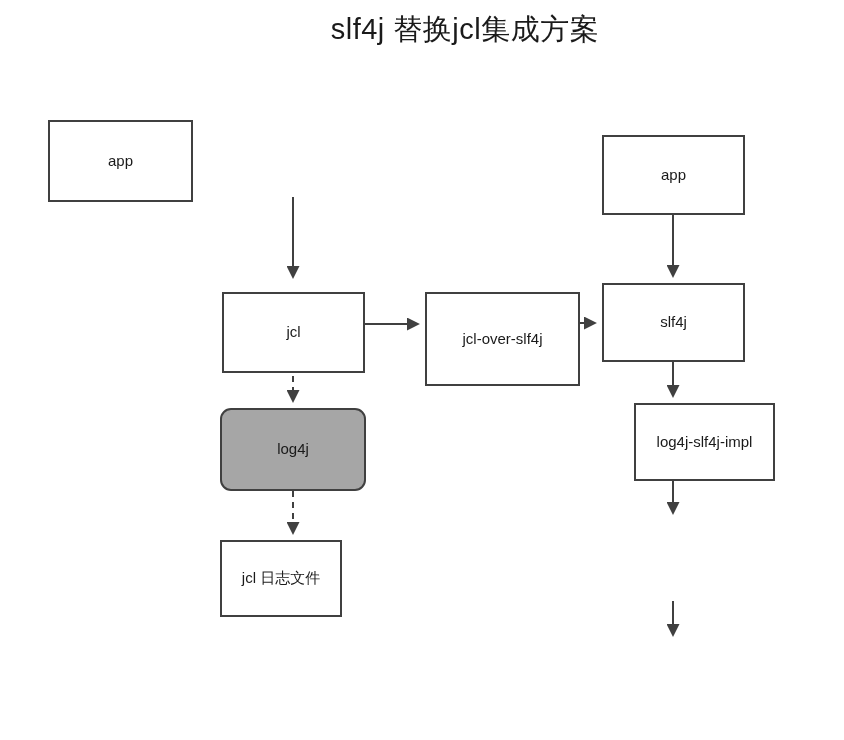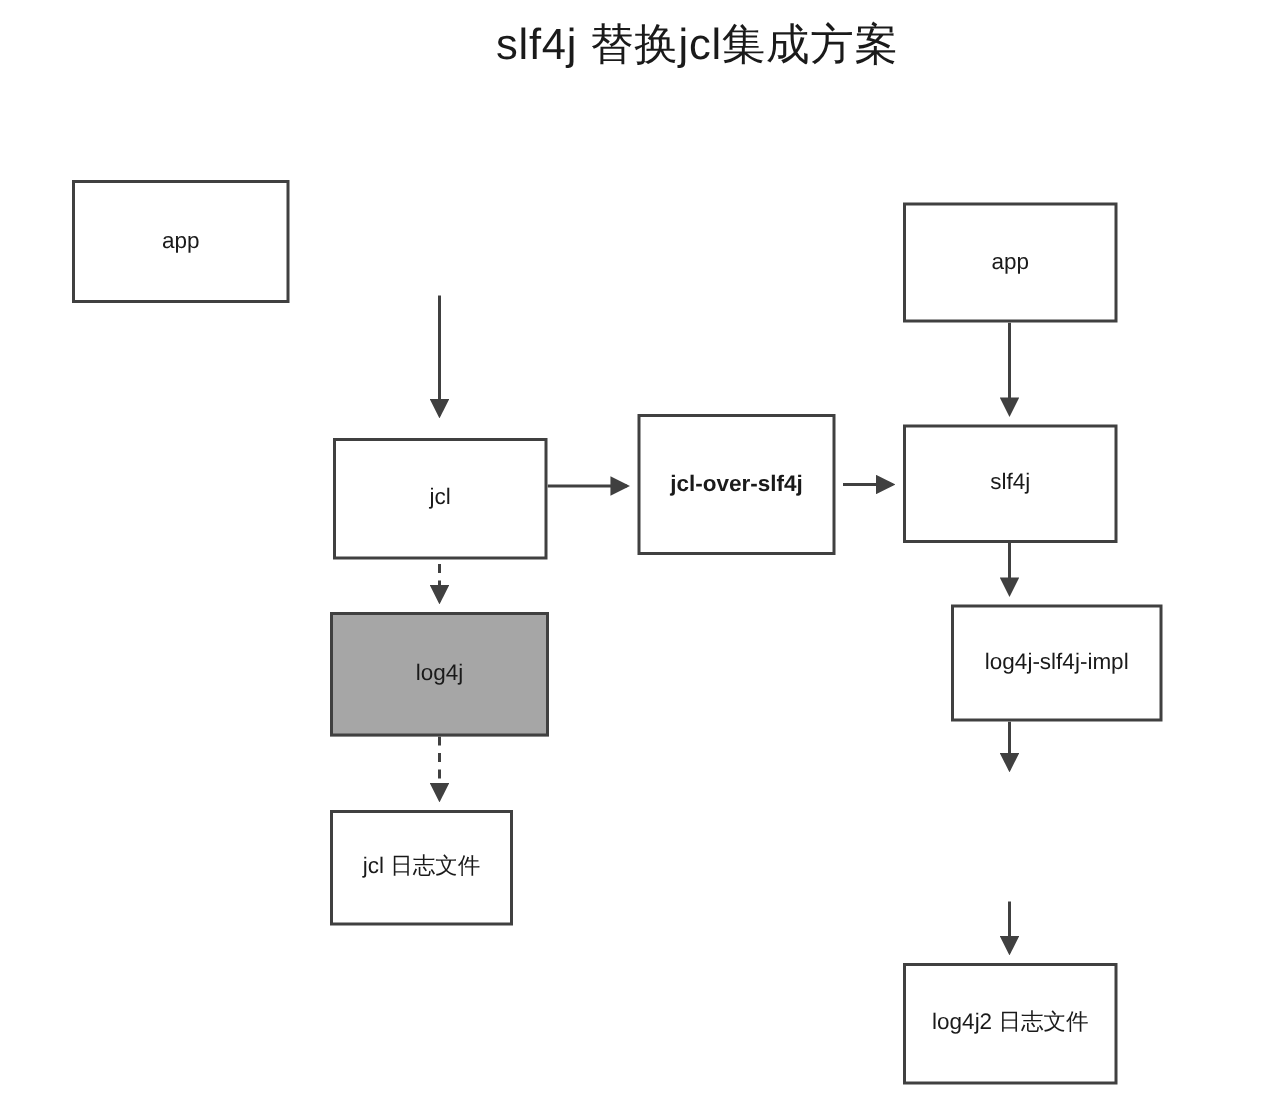--- a/index.html
+++ b/index.html
@@ -44,27 +44,27 @@
     color: #1a1a1a;
     display: flex;
     align-items: center;
     justify-content: center;
     text-align: center;
     font-size: 15px;
     line-height: 1.35;
     padding: 4px 9px;
     word-break: break-all;
   }
-  .node--gray { background: #a6a6a6; }
+  .node--gray { background: #a6a6a6; border-radius: 11px; }
 
   .n-app-left        { left: 48px;  top: 120px; width: 145px; height: 82px; }
   .n-spring          { left: 222px; top: 116px; width: 143px; height: 81px; }
   .n-app-right       { left: 602px; top: 135px; width: 143px; height: 80px; }
   .n-jcl             { left: 222px; top: 292px; width: 143px; height: 81px; }
-  .n-jcl-over-slf4j  { left: 425px; top: 276px; width: 132px; height: 94px; font-weight: bold; }
+  .n-jcl-over-slf4j  { left: 425px; top: 292px; width: 155px; height: 94px; }
   .n-slf4j           { left: 602px; top: 283px; width: 143px; height: 79px; }
   .n-log4j           { left: 220px; top: 408px; width: 146px; height: 83px; }
   .n-log4j-slf4j-impl{ left: 602px; top: 403px; width: 141px; height: 78px; margin-left: 32px; }
   .n-jcl-log-file    { left: 220px; top: 540px; width: 122px; height: 77px; }
   .n-log4j-core      { left: 602px; top: 520px; width: 141px; height: 81px; }
   .n-log4j2-log-file { left: 602px; top: 642px; width: 143px; height: 81px; }
 </style>
 </head>
 <body>
 
@@ -116,17 +116,14 @@
 
   <div class="node n-log4j-slf4j-impl">
     <span>log4j-slf4j-impl</span>
   </div>
 
   <div class="node n-jcl-log-file">
     <span>jcl 日志文件</span>
   </div>
 
 
-  <div class="node n-log4j2-log-file">
-    <span>log4j2 日志文件</span>
-  </div>
 
 </div>
 
 </body></html>

